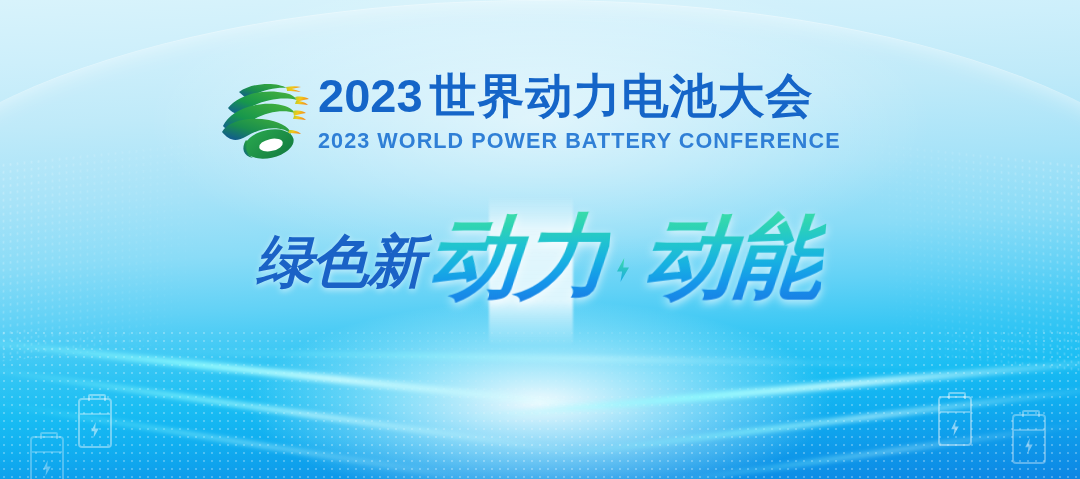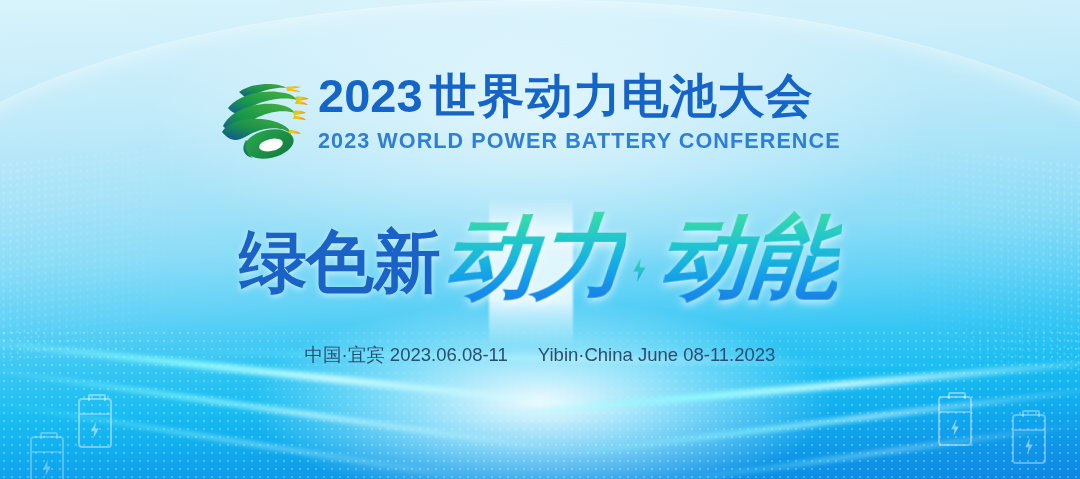--- a/index.html
+++ b/index.html
@@ -133,21 +133,21 @@
     font-family:"Liberation Sans","DejaVu Sans",sans-serif;
   }
 
   
   #slogan{
     position:absolute;left:0;top:196px;width:1080px;height:130px;
     display:flex;align-items:center;justify-content:center;
     white-space:nowrap;
   }
   .sl-blue{
-    font-size:68px;font-weight:700;
+    font-size:57px;font-weight:700;font-style:italic;
     color:#1a62c6;
     letter-spacing:-1px;
     line-height:1;
     text-shadow:0 2px 6px rgba(255,255,255,0.6);
     font-family:"Liberation Sans","DejaVu Sans",sans-serif;
   }
   .sl-brush{
     font-size:92px;font-weight:700;font-style:italic;
     line-height:1;
     letter-spacing:-2px;
@@ -268,17 +268,14 @@
     <div id="conf-title-en">2023 WORLD POWER BATTERY CONFERENCE</div>
   </div>
 
   <div id="slogan">
     <span class="sl-blue">绿色新</span>
     <span class="sl-brush">动力</span>
     <span class="bolt-sep"></span>
     <span class="sl-brush">动能</span>
   </div>
 
-  <div id="date-line">
-    <span>中国·宜宾 2023.06.08-11</span><span class="gap"></span><span>Yibin·China June 08-11.2023</span>
-  </div>
 
 </div>
 
 </body></html>

